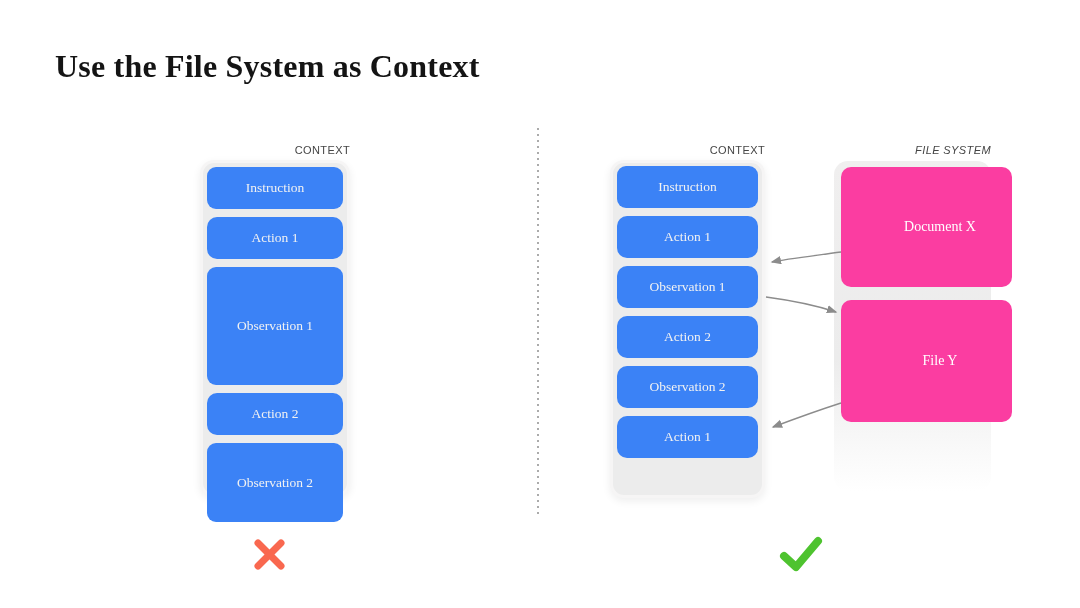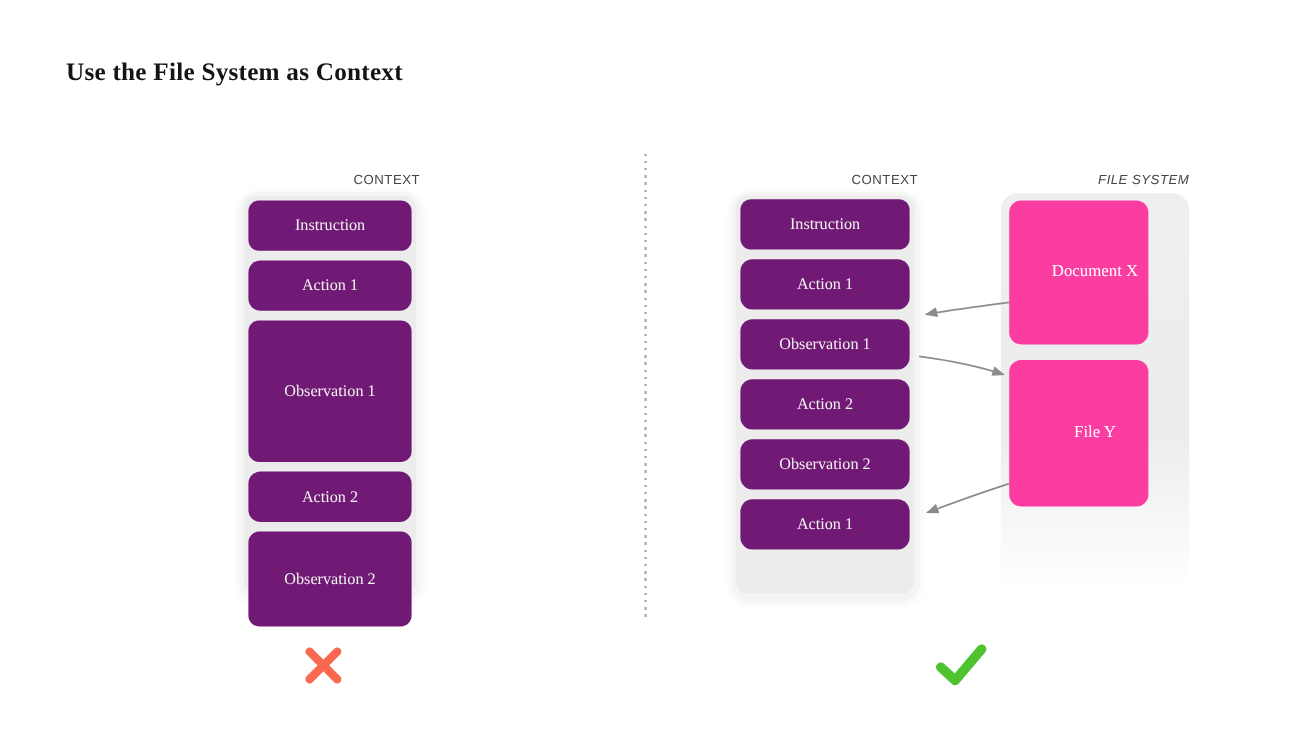--- a/index.html
+++ b/index.html
@@ -8,21 +8,21 @@
     position: relative;
     background: #ffffff;
     font-family: "Liberation Sans", sans-serif;
     overflow: hidden;
   }
   .title {
     position: absolute;
     left: 55px; top: 48px;
     font-family: "Liberation Serif", "DejaVu Serif", serif;
     font-weight: 700;
-    font-size: 21px;
+    font-size: 32px;
     color: #141414;
     letter-spacing: 0.2px;
   }
   .col-label {
     position: absolute;
     font-size: 11px;
     color: #454545;
     letter-spacing: 0.4px;
     text-align: right;
   }
@@ -32,21 +32,21 @@
     border: 3px solid #f6f5f5;
     border-radius: 14px;
     box-shadow: 0 3px 8px rgba(0,0,0,0.07);
     display: flex;
     flex-direction: column;
     gap: 8px;
   }
   .left-container  { left: 200px; top: 160px; width: 150px; height: 337px; padding: 4px; }
   .right-container { left: 610px; top: 160px; width: 155px; height: 338px; padding: 3px 4px; }
   .box {
-    background: #701a75;
+    background: #3b82f6;
     border-radius: 9px;
     color: #f2f2f2;
     font-family: "Liberation Serif", "DejaVu Serif", serif;
     font-size: 13.5px;
     display: flex;
     align-items: center;
     justify-content: center;
     flex: 0 0 auto;
     text-align: center;
   }
@@ -55,21 +55,21 @@
   .h-obs1  { height: 118px; }
   .h-obs2  { height: 79px; }
   .fs-backing {
     position: absolute;
     left: 834px; top: 161px; width: 157px; height: 330px;
     border-radius: 14px;
     background: linear-gradient(to bottom, #f0efef 0%, #ececec 60%, rgba(236,236,236,0.45) 82%, rgba(236,236,236,0) 100%);
   }
   .pinkbox {
     position: absolute;
-    left: 841px; width: 116px;
+    left: 841px; width: 171px;
     background: #fb3da1;
     border-radius: 10px;
     color: #ffffff;
     font-family: "Liberation Serif", "DejaVu Serif", serif;
     font-size: 14px;
     display: flex;
     align-items: center;
     justify-content: center;
     padding-left: 27px;
   }

